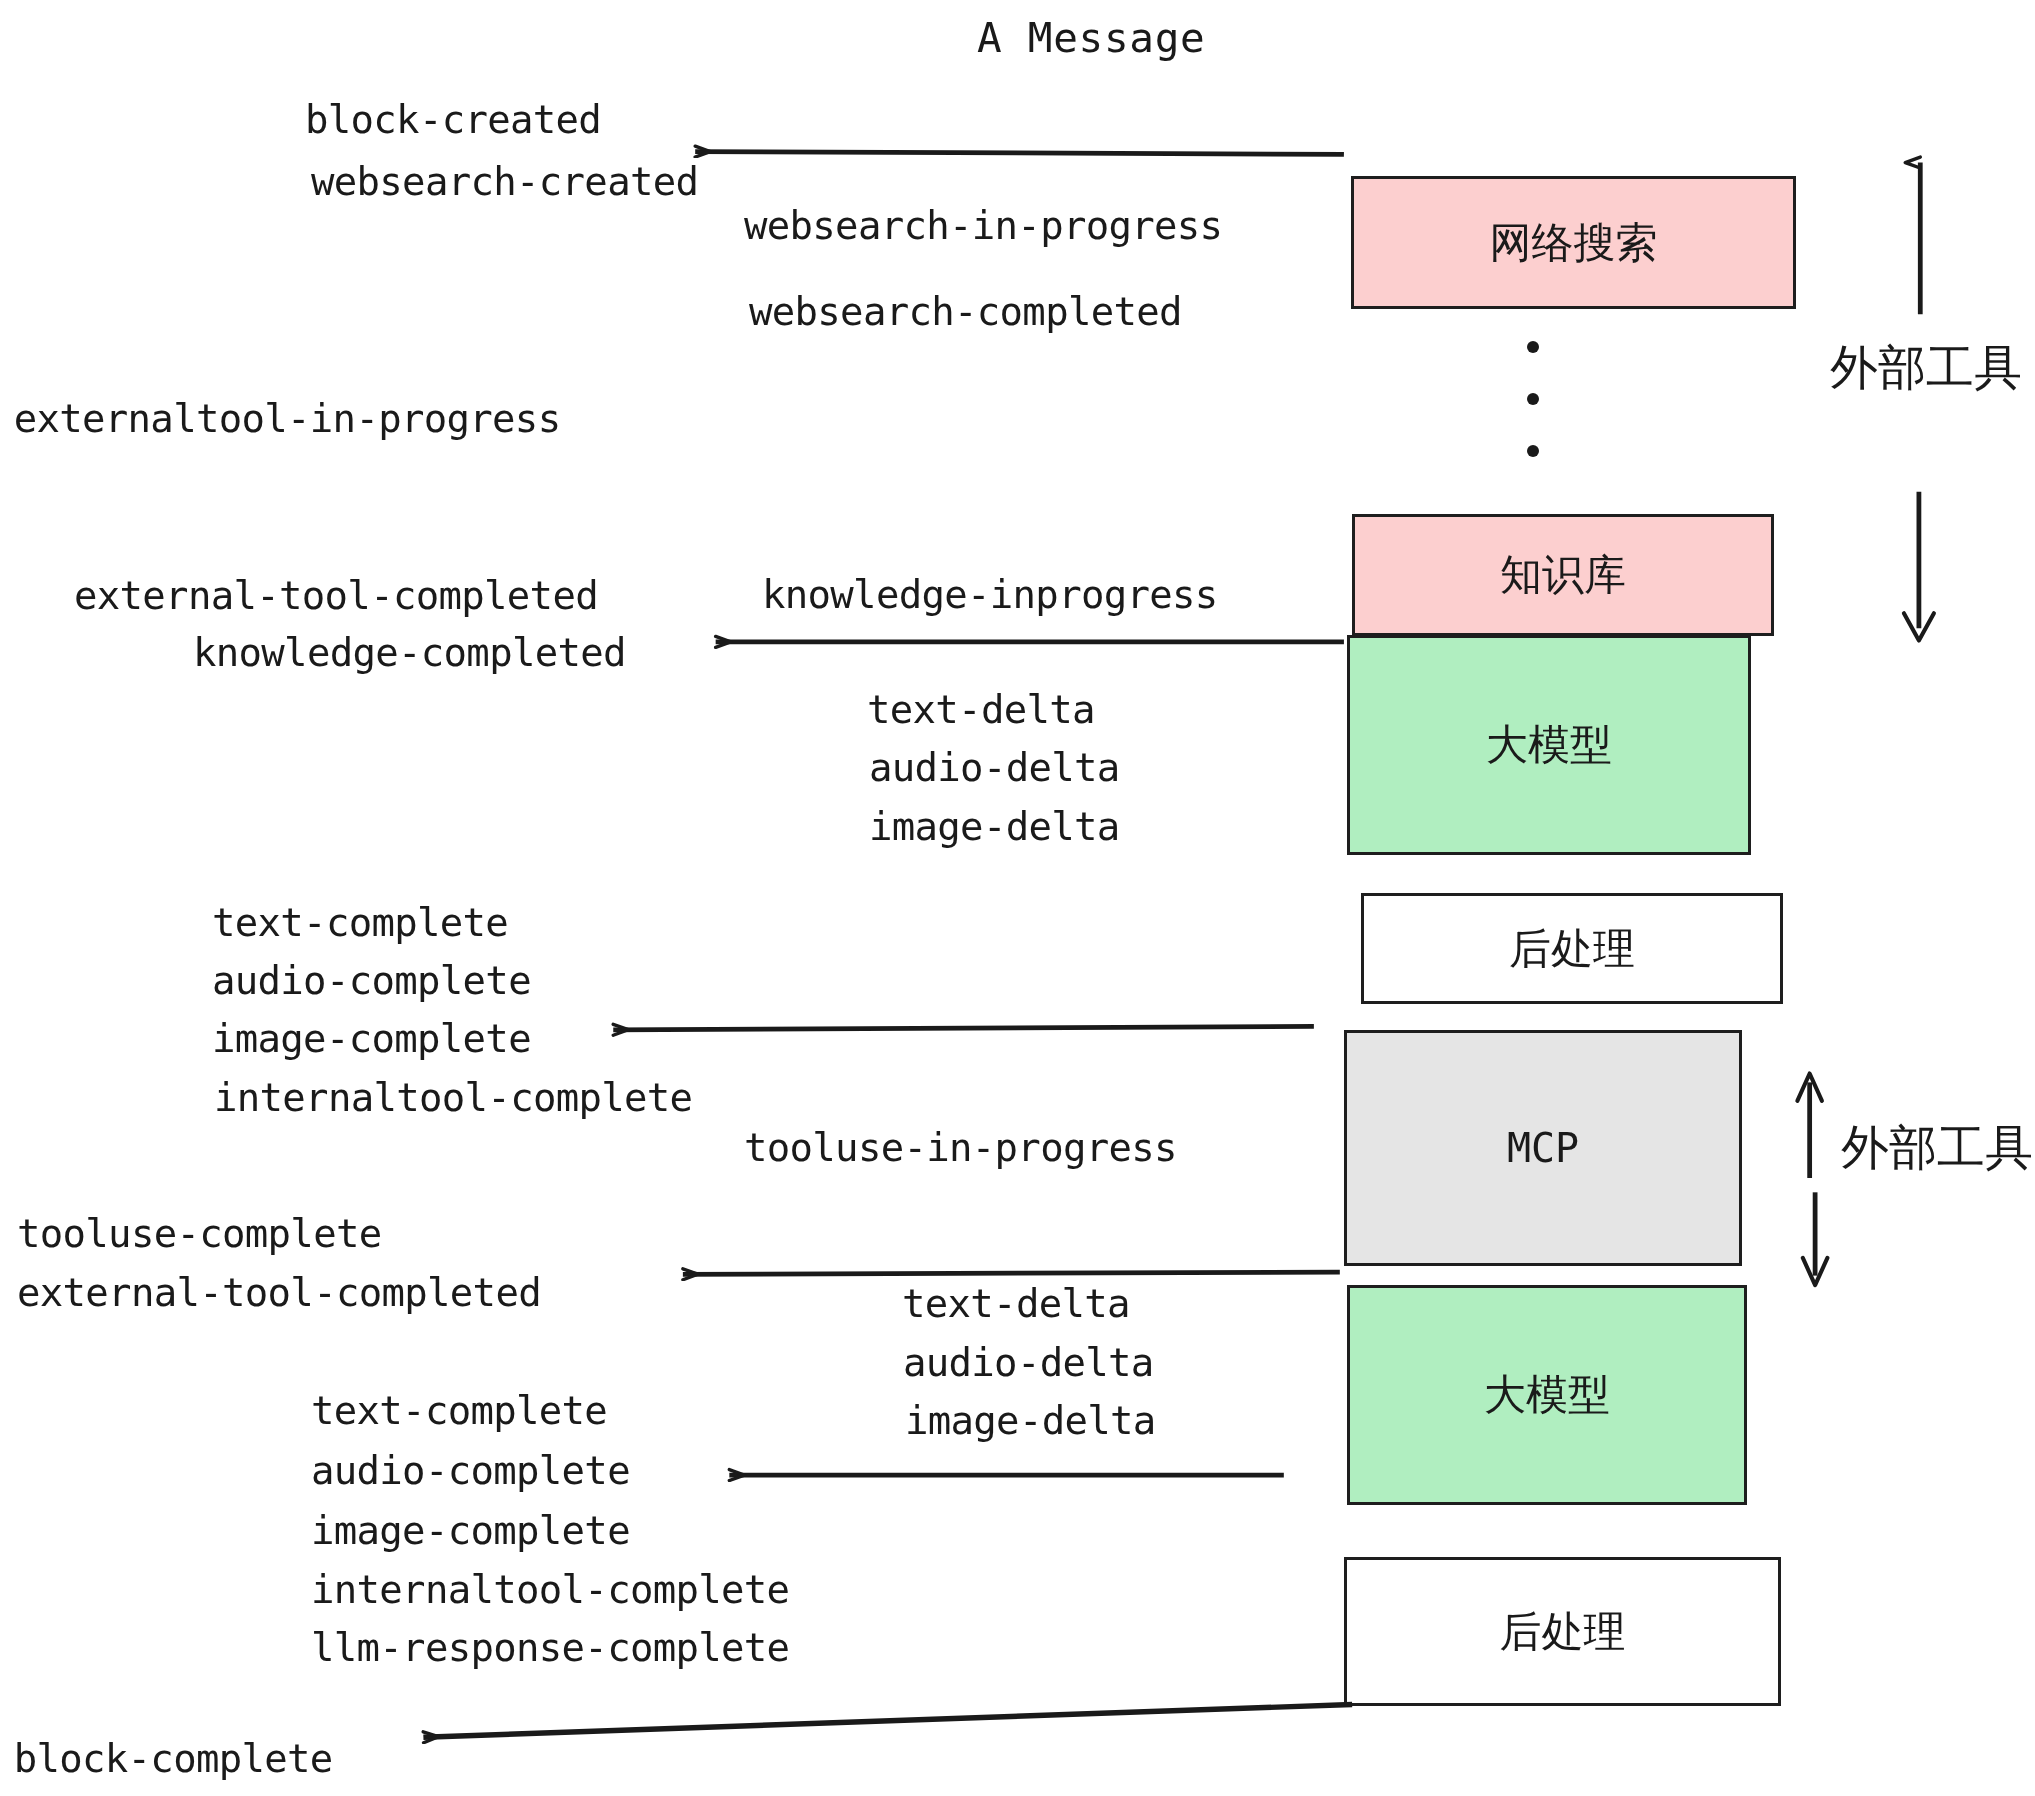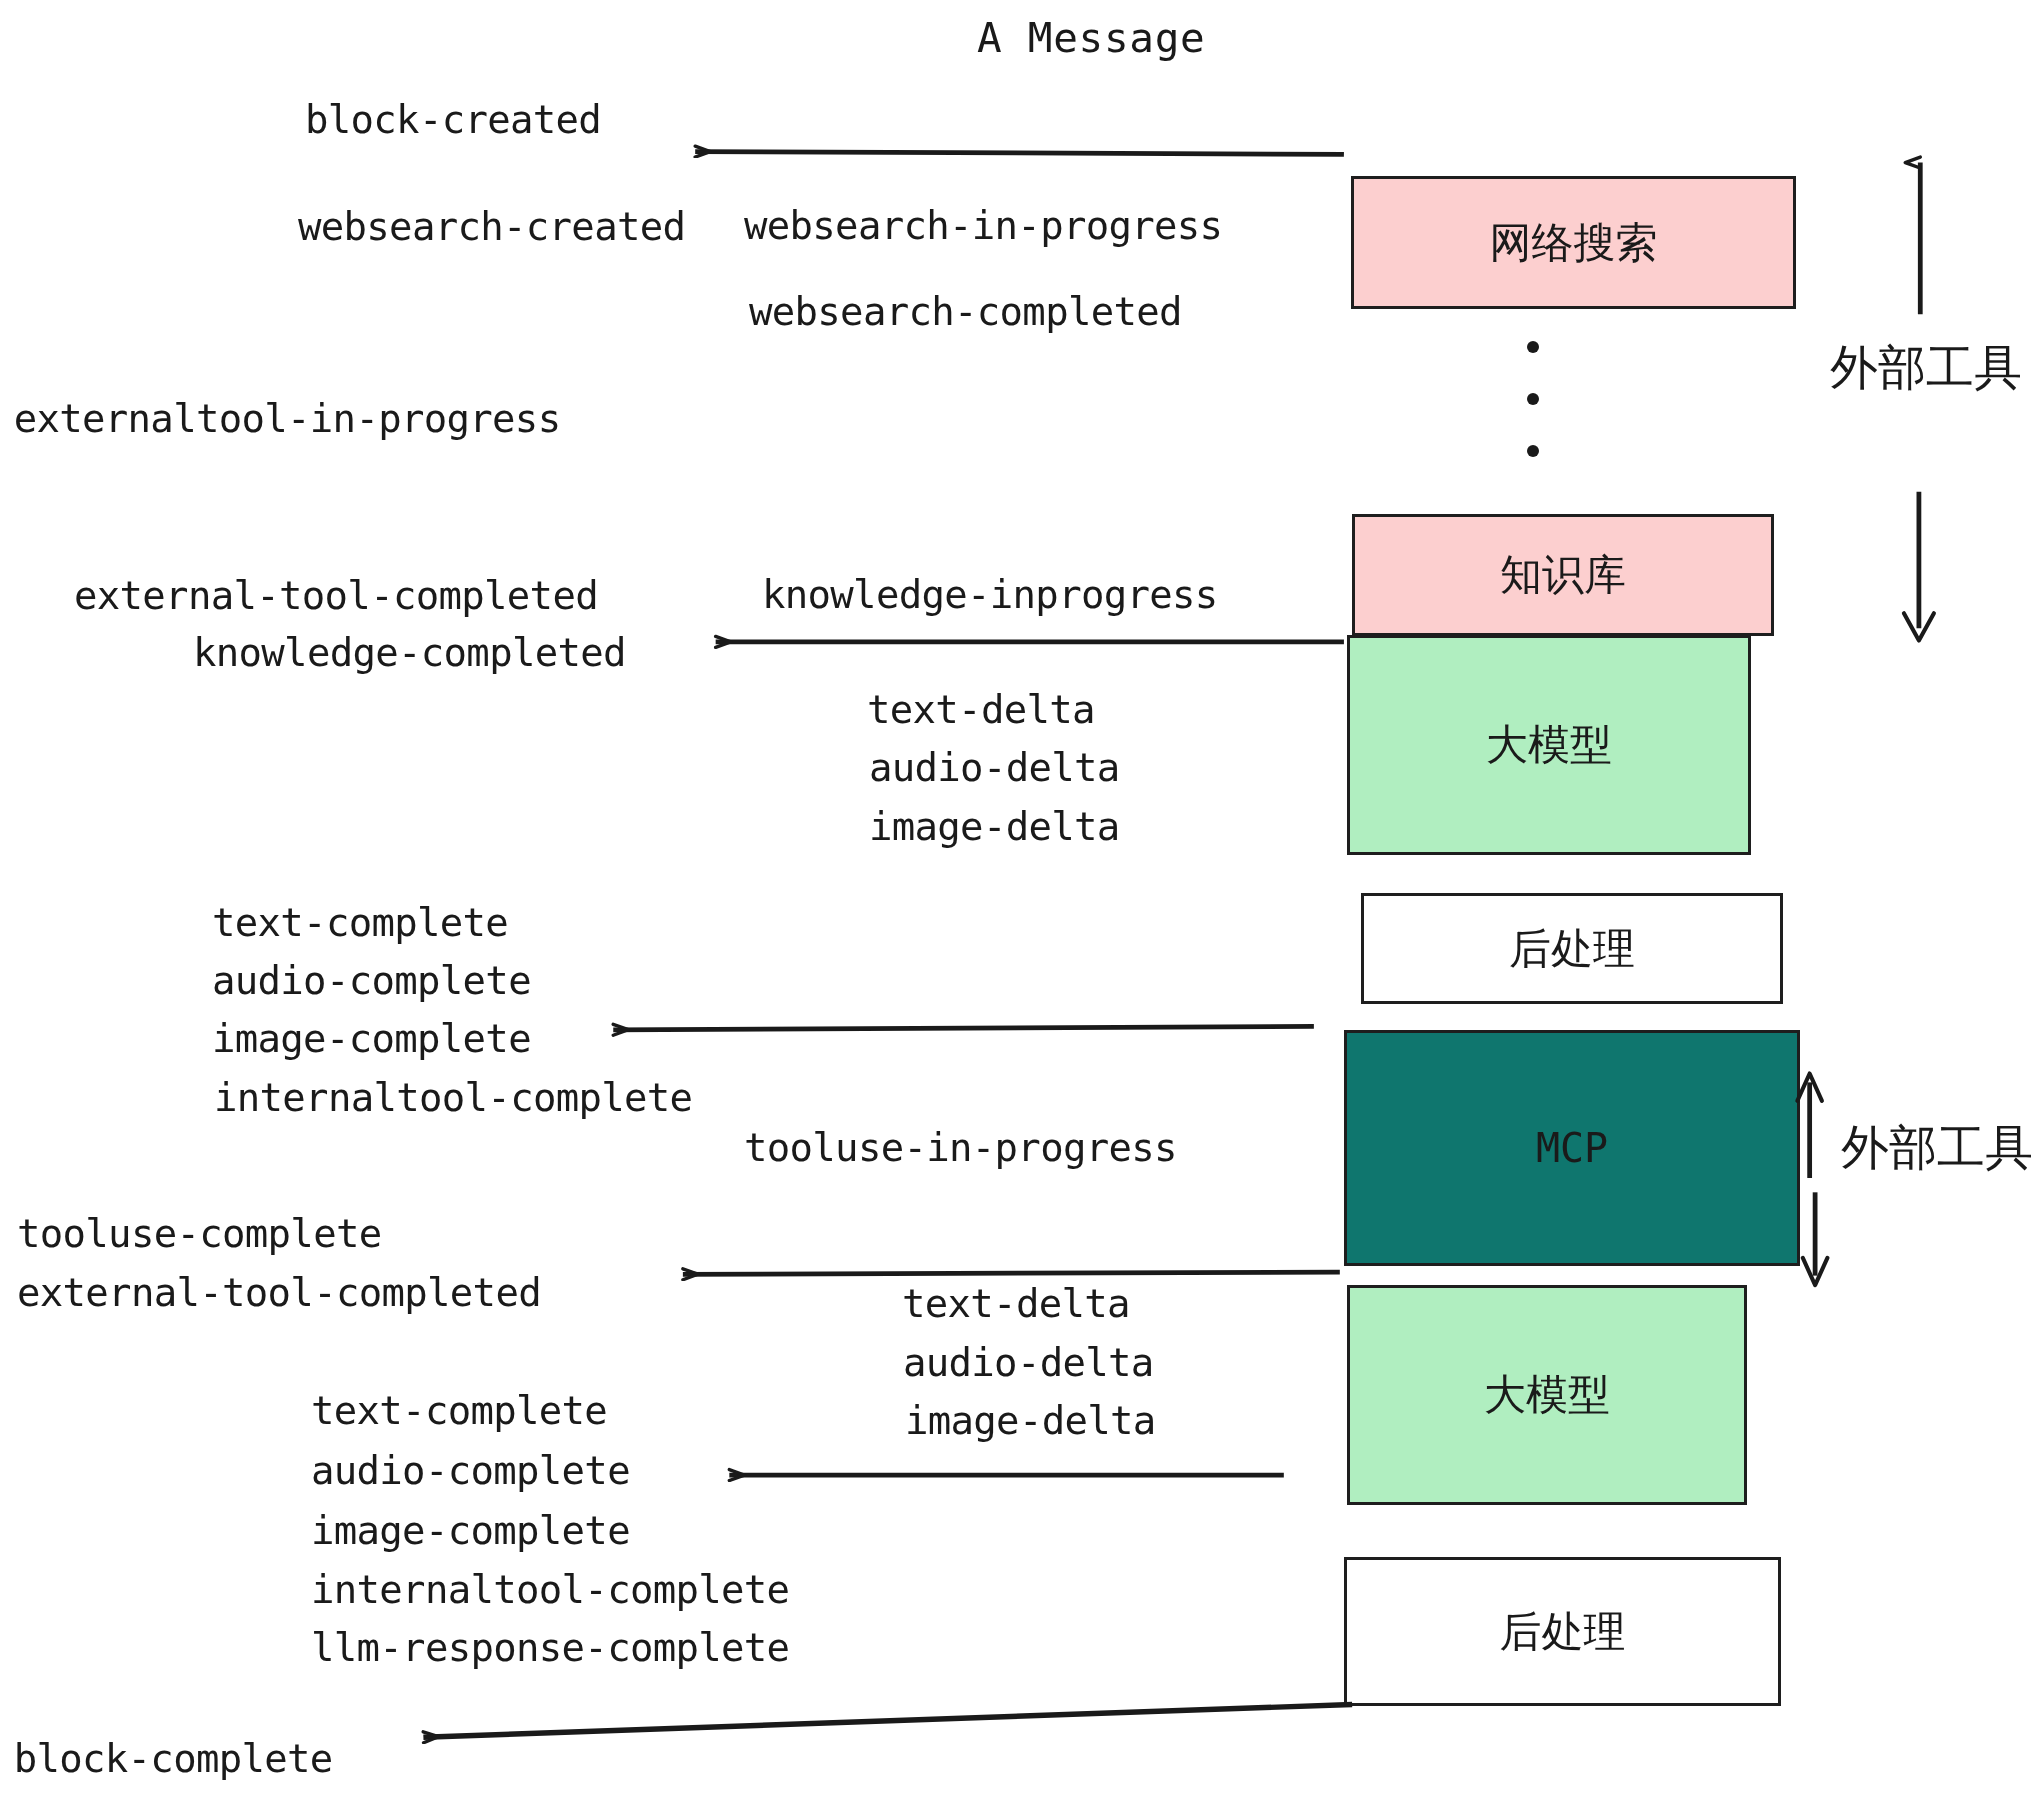--- a/index.html
+++ b/index.html
@@ -95,37 +95,37 @@
   </div>
 
   <div class="box" style="left:1347px; top:635px; width:404px; height:220px; background:#b0eec0;">
     <span>大模型</span>
   </div>
 
   <div class="box" style="left:1361px; top:893px; width:422px; height:111px; background:#ffffff;">
     <span>后处理</span>
   </div>
 
-  <div class="box mcp-box" style="left:1344px; top:1030px; width:456px; height:236px; background:#0f766e;">
+  <div class="box mcp-box" style="left:1344px; top:1030px; width:398px; height:236px; background:#e5e5e5;">
     <span>MCP</span>
   </div>
 
   <div class="box" style="left:1347px; top:1285px; width:400px; height:220px; background:#b0eec0;">
     <span>大模型</span>
   </div>
 
   <div class="box" style="left:1344px; top:1557px; width:437px; height:149px; background:#ffffff;">
     <span>后处理</span>
   </div>
 
   <div class="sidelbl" style="left:1830px; top:336px;">外部工具</div>
   <div class="sidelbl" style="left:1841px; top:1116px;">外部工具</div>
 
   <div class="lbl" style="left:305px; top:100px;">block-created</div>
-  <div class="lbl" style="left:298px; top:162px;margin-top:45px;">websearch-created</div>
+  <div class="lbl" style="left:311px; top:162px;">websearch-created</div>
   <div class="lbl" style="left:749px; top:292px;">websearch-completed</div>
   <div class="lbl" style="left:744px; top:206px;">websearch-in-progress</div>
   <div class="lbl" style="left:13.7px; top:399px;">externaltool-in-progress</div>
 
   <div class="lbl" style="left:762px; top:544px;margin-top:31px;">knowledge-inprogress</div>
   <div class="lbl" style="left:74px; top:576px;">external-tool-completed</div>
   <div class="lbl" style="left:193px; top:633px;">knowledge-completed</div>
 
   <div class="lbl" style="left:867px; top:690px;">text-delta</div>
   <div class="lbl" style="left:869px; top:748px;">audio-delta</div>

